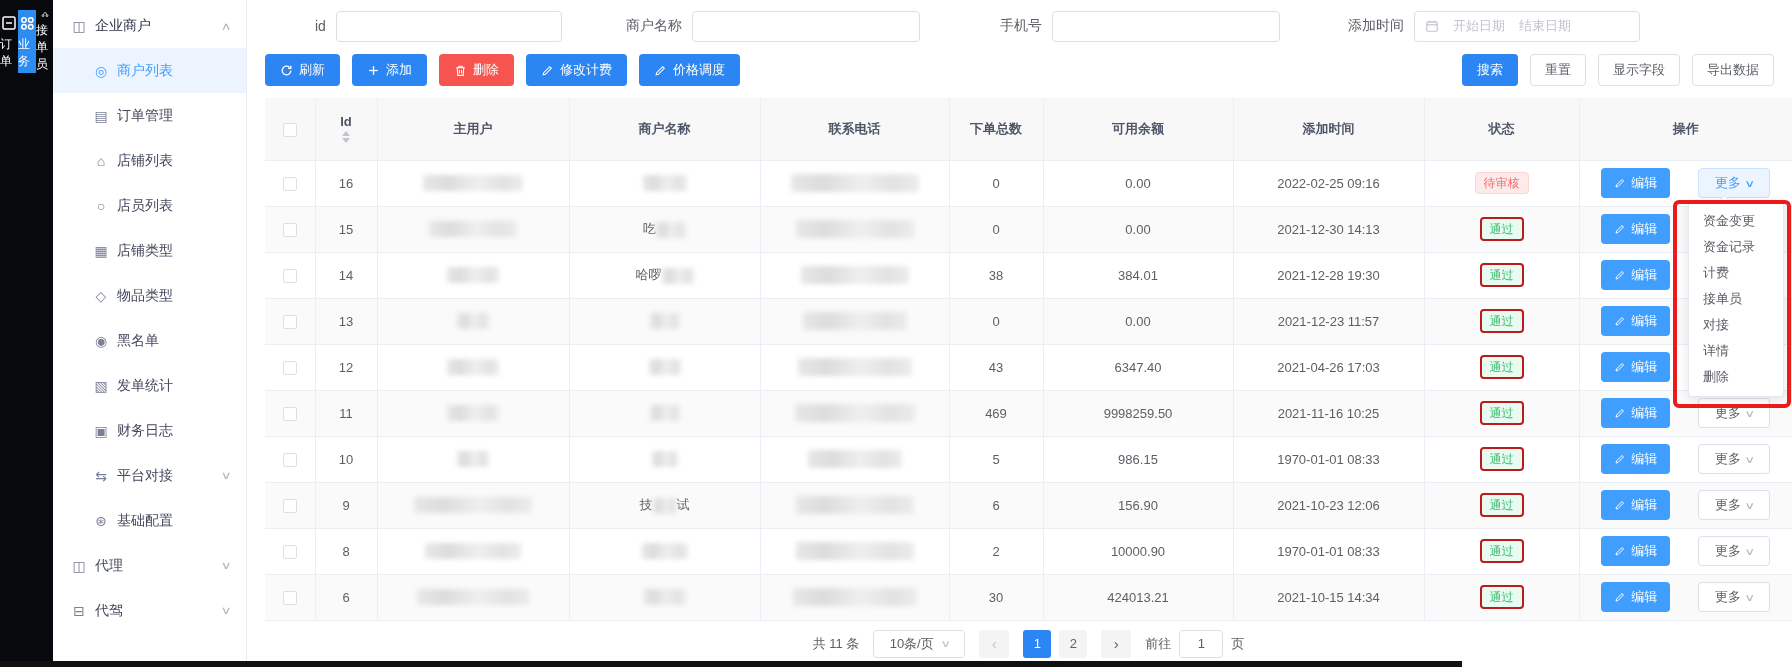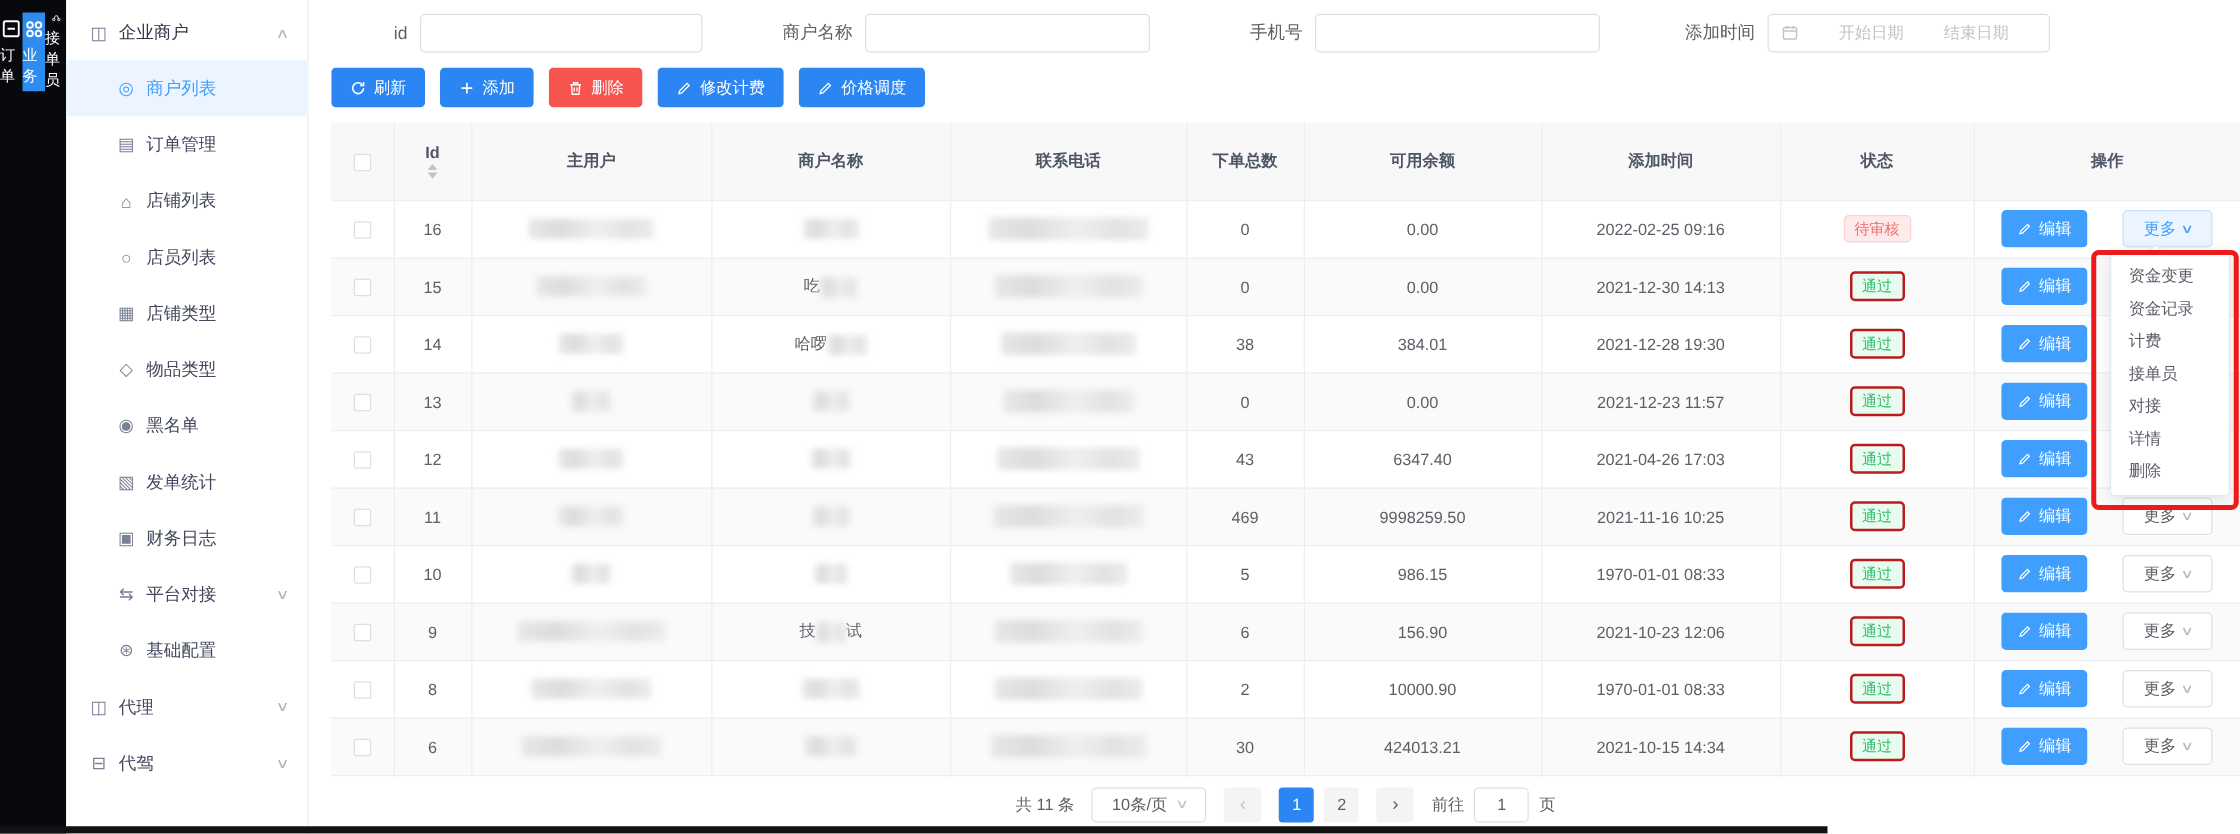--- a/index.html
+++ b/index.html
@@ -30,21 +30,21 @@
 
   
   .filters { display:flex; align-items:center; height:32px; }
   .fg { display:flex; align-items:center; gap:10px; }
   .flabel { font-size:14px; color:#5c6066; white-space:nowrap; }
   .finput { height:31px; border:1px solid #dcdfe6; border-radius:4px; background:#fff; outline:none; padding:0 10px; font-size:13px; color:#606266; }
   #fg-id { margin-left:50px; } #fg-id .finput { width:226px; }
   #fg-name { margin-left:64px; } #fg-name .finput { width:228px; }
   #fg-phone { margin-left:80px; } #fg-phone .finput { width:228px; }
   #fg-time { margin-left:68px; }
-  .daterange { width:226px; height:31px; border:1px solid #dcdfe6; border-radius:4px; display:flex; align-items:center; gap:32px; padding:0 10px; color:#c0c4cc; font-size:13px; }
+  .daterange { width:226px; height:31px; border:1px solid #dcdfe6; border-radius:4px; display:flex; align-items:center; gap:14px; padding:0 10px; color:#c0c4cc; font-size:13px; }
   .daterange .cal { width:14px; height:14px; }
   .daterange .ph { white-space:nowrap; }
 
   
   .toolbar { margin-top:12px; display:flex; align-items:center; gap:12px; height:32px; }
   .btn { height:32px; padding:0 14px; border-radius:4px; border:1px solid transparent; display:inline-flex; align-items:center; justify-content:center; gap:6px; font-size:13px; cursor:pointer; white-space:nowrap; }
   .btn svg { width:13px; height:13px; }
   .btn.primary { background:#2b85f2; color:#fff; }
   .btn.danger { background:#f5554e; color:#fff; }
   .btn.default { background:#fff; color:#5c6066; border-color:#dcdfe6; }
@@ -300,20 +300,34 @@
             <path d="M4 20l1-4L16 5l3 3L8 19l-4 1z"></path>
           </svg>
         <span>修改计费</span>
       </button>
       <button class="btn primary">
         <svg viewBox="0 0 24 24" fill="none" stroke="#fff" stroke-width="2">
             <path d="M4 20l1-4L16 5l3 3L8 19l-4 1z"></path>
           </svg>
         <span>价格调度</span>
       </button>
+      <div class="tb-right">
+        <button class="btn primary">
+            <span>搜索</span>
+          </button>
+        <button class="btn default">
+            <span>重置</span>
+          </button>
+        <button class="btn default">
+            <span>显示字段</span>
+          </button>
+        <button class="btn default">
+            <span>导出数据</span>
+          </button>
+      </div>
     </div>
 
     <div class="table-wrap">
       <table>
         <colgroup>
           <col style="width:50px">
             <col style="width:62px">
             <col style="width:192px">
             <col style="width:191px">
             <col style="width:189px">

